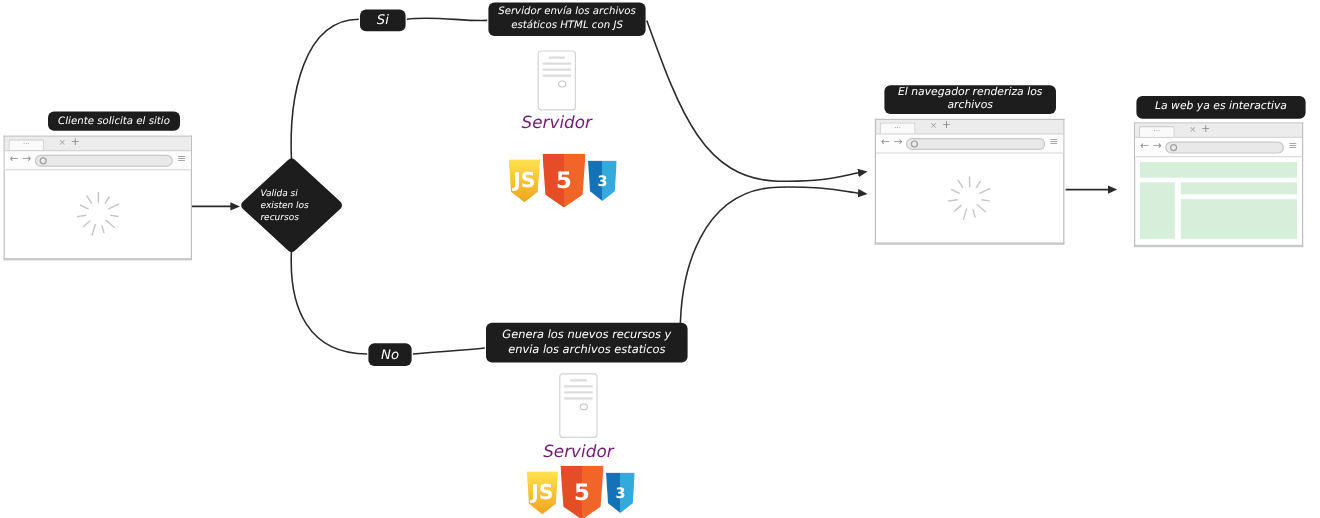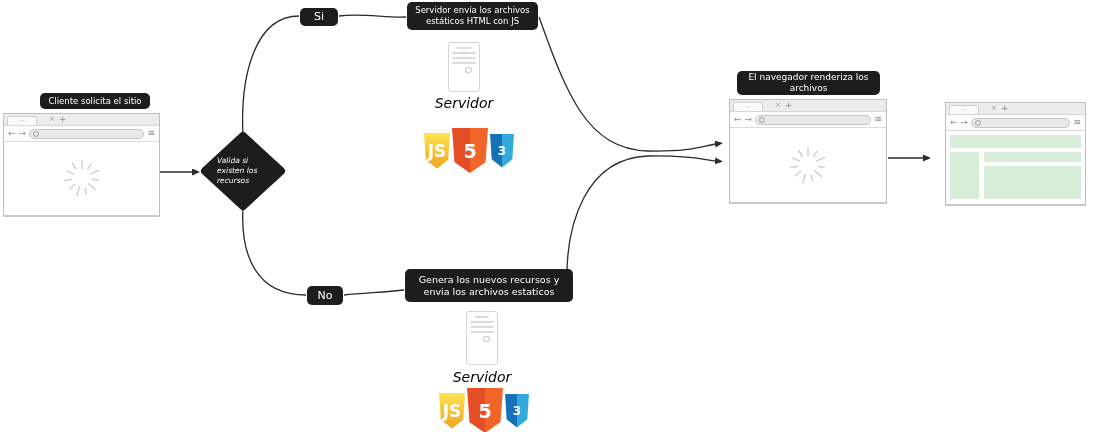--- a/index.html
+++ b/index.html
@@ -3,21 +3,21 @@
 <meta charset="utf-8">
 <style>
   html,body{margin:0;padding:0;background:#fff;}
   .canvas{position:relative;width:1100px;height:432px;background:#ffffff;overflow:hidden;
           font-family:"DejaVu Sans",sans-serif;}
   .connectors{position:absolute;left:0;top:0;z-index:1;}
   .abs{position:absolute;z-index:2;}
 
   
   .chip{background:#1d1d1d;color:#fff;border-radius:5px;display:flex;align-items:center;
-        justify-content:center;text-align:center;line-height:1.25;
+        justify-content:center;text-align:center;font-style:italic;line-height:1.25;
         padding:4px 3px;box-sizing:border-box;}
 
   
   .diamond-wrap{width:86px;height:80px;}
   .diamond-text{position:absolute;left:0;top:0;width:100%;height:100%;display:flex;
         align-items:center;justify-content:center;color:#fff;font-size:7.5px;font-style:italic;
         line-height:1.3;}
   .diamond-text span{width:52px;}
 
   
@@ -49,21 +49,21 @@
   .sk-bar{height:10px;}
   .sk-block{flex:1;}
 
   
   .tower{background:#fff;border:1.5px solid #d4d4d4;border-radius:3px;box-sizing:border-box;
         padding:4px 3px 0 3px;}
   .tower .vent{height:2px;background:#dcdcdc;margin-bottom:3px;border-radius:1px;}
   .tower .vent.short{width:60%;margin-left:auto;margin-right:auto;}
   .tower .power{width:5px;height:4px;border:1px solid #c9c9c9;border-radius:50%;
         margin-left:auto;margin-right:4px;margin-top:1px;}
-  .server-label{font-size:14px;font-style:italic;color:#000000;text-align:center;}
+  .server-label{font-size:14px;font-style:italic;color:#701a75;text-align:center;}
 
   
   .badges{display:flex;align-items:center;gap:2px;}
   .badge{clip-path:polygon(0 0,100% 0,93% 76%,50% 100%,7% 76%);display:flex;align-items:center;
         justify-content:center;color:#fff;font-weight:bold;font-family:"DejaVu Sans",sans-serif;}
   .badge.js{width:26px;height:36px;background:linear-gradient(180deg,#ffe34e,#efa31d);font-size:17px;}
   .badge.html{width:36px;height:45px;background:linear-gradient(90deg,#e44d26 50%,#f16529 50%);font-size:19px;}
   .badge.css{width:24px;height:34px;background:linear-gradient(90deg,#1572b6 50%,#33a9dc 50%);font-size:12px;}
 </style>
 </head>
@@ -196,20 +196,21 @@
           <line x1="22" y1="3" x2="22" y2="13" transform="rotate(196 22 22)"></line>
           <line x1="22" y1="5" x2="22" y2="13" transform="rotate(229 22 22)"></line>
           <line x1="22" y1="4" x2="22" y2="12" transform="rotate(262 22 22)"></line>
           <line x1="22" y1="5" x2="22" y2="13" transform="rotate(295 22 22)"></line>
           <line x1="22" y1="4" x2="22" y2="12" transform="rotate(327 22 22)"></line>
         </g>
       </svg>
     </div>
   </div>
 
+  <div class="chip abs" style="left:947px;top:80px;width:141px;height:19px;font-size:9px;">La web ya es interactiva</div>
 
   <div class="browser abs" style="left:945px;top:102px;width:141px;height:104px;">
     <div class="tabstrip">
       <div class="tab">···</div>
       <div class="tab-close">×</div>
       <div class="tab-new">+</div>
     </div>
     <div class="toolbar">
       <span class="nav">←</span>
       <span class="nav">→</span>

